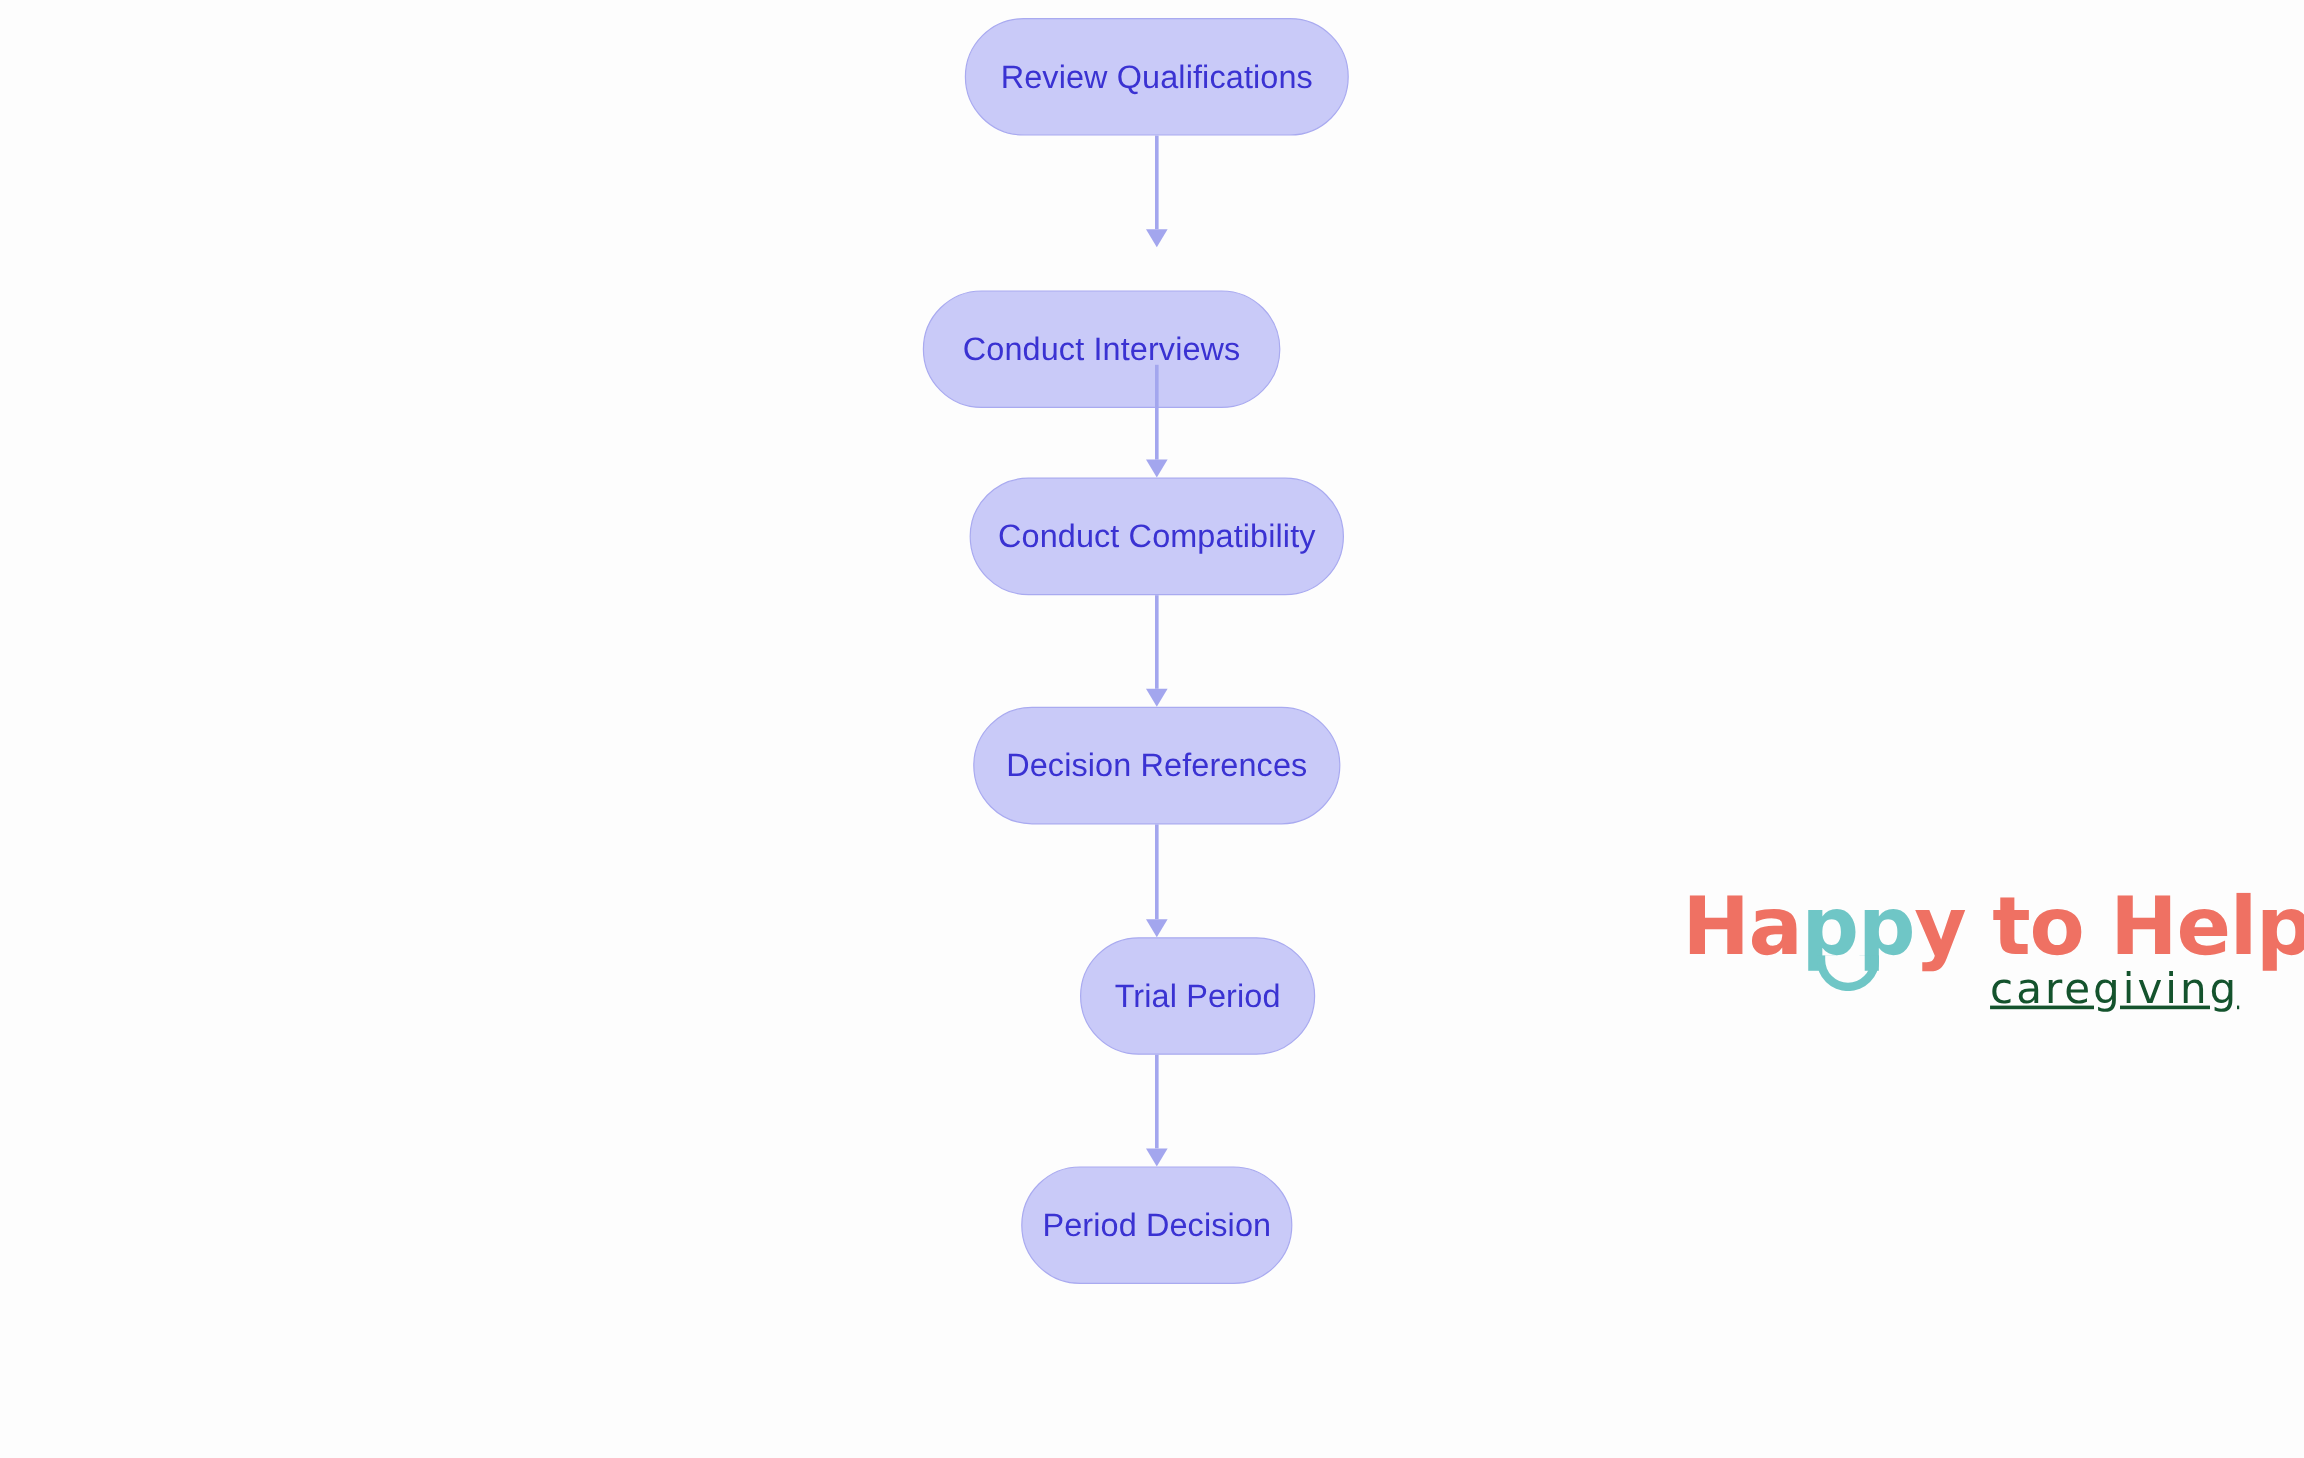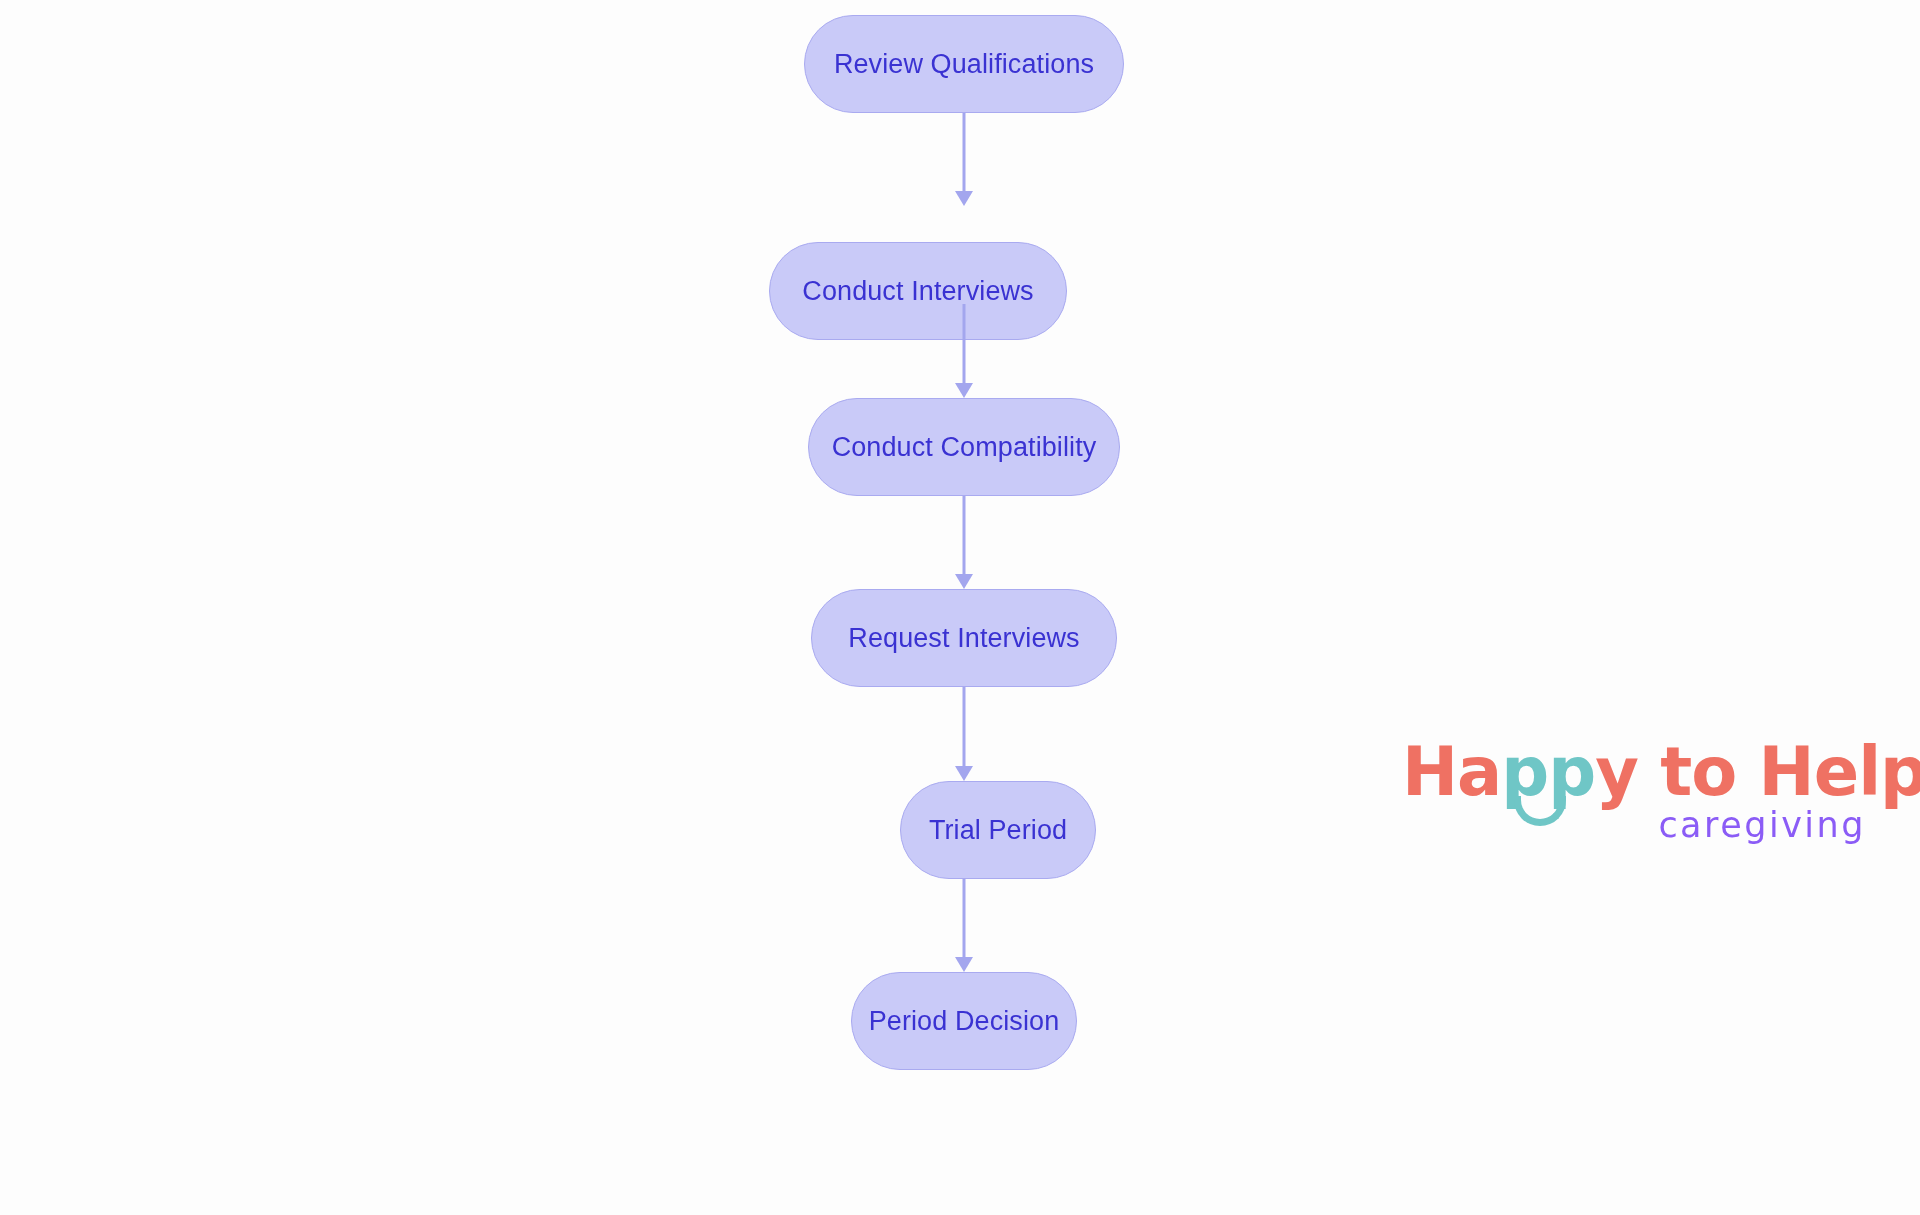--- a/index.html
+++ b/index.html
@@ -113,22 +113,23 @@
     border-radius: 0 0 40px 40px;
     box-sizing: border-box;
   }
   .logo-tagline {
     position: absolute;
     right: 6px;
     top: 72px;
     font-family: "DejaVu Sans", sans-serif;
     font-size: 35px;
     letter-spacing: 2.5px;
-    color: #8b5cf6;
+    color: #14532d;
     white-space: nowrap;
+    text-decoration: underline;
   }
 </style>
 </head>
 <body>
 
 <div id="flow-canvas">
 
   <div class="flow-stack">
 
     <div class="flow-node" style="left:804px; top:15px; width:320px; height:98px;">
@@ -152,21 +153,21 @@
     <div class="flow-node" style="left:808px; top:398px; width:312px; height:98px;">
       <span>Conduct Compatibility</span>
     </div>
 
     <div class="flow-edge" style="left:950px; top:496px; width:28px; height:93px;">
       <div class="edge-line" style="height:78px;"></div>
       <div class="edge-head"></div>
     </div>
 
     <div class="flow-node" style="left:811px; top:589px; width:306px; height:98px;">
-      <span>Request Interviews</span>
+      <span>Decision References</span>
     </div>
 
     <div class="flow-edge" style="left:950px; top:687px; width:28px; height:94px;">
       <div class="edge-line" style="height:79px;"></div>
       <div class="edge-head"></div>
     </div>
 
     <div class="flow-node" style="left:900px; top:781px; width:196px; height:98px;">
       <span>Trial Period</span>
     </div>

